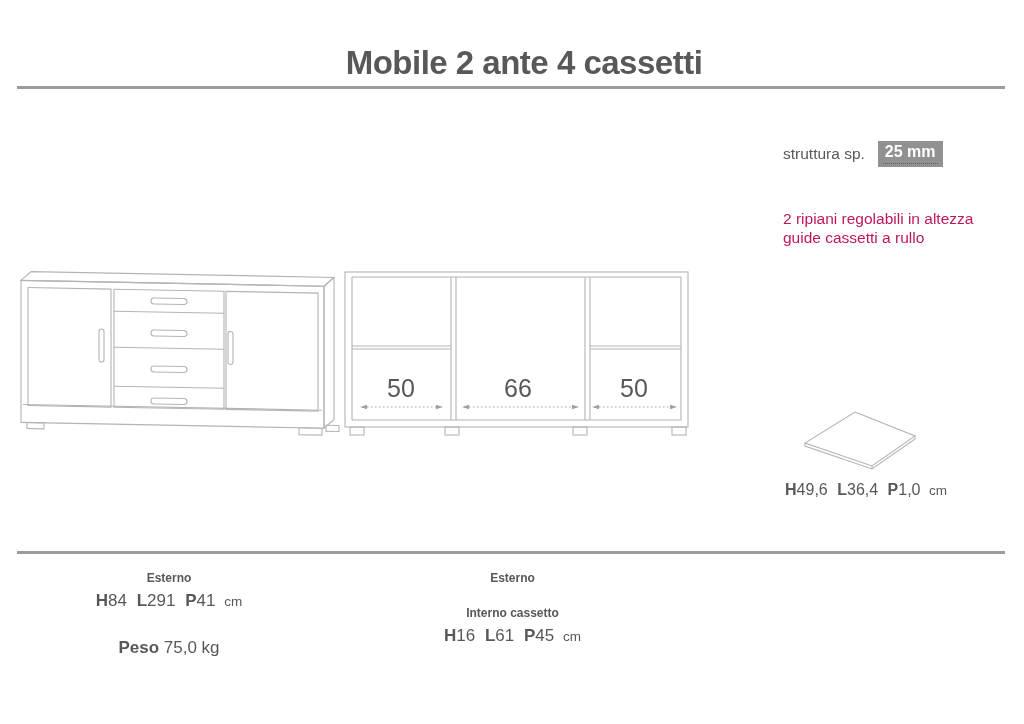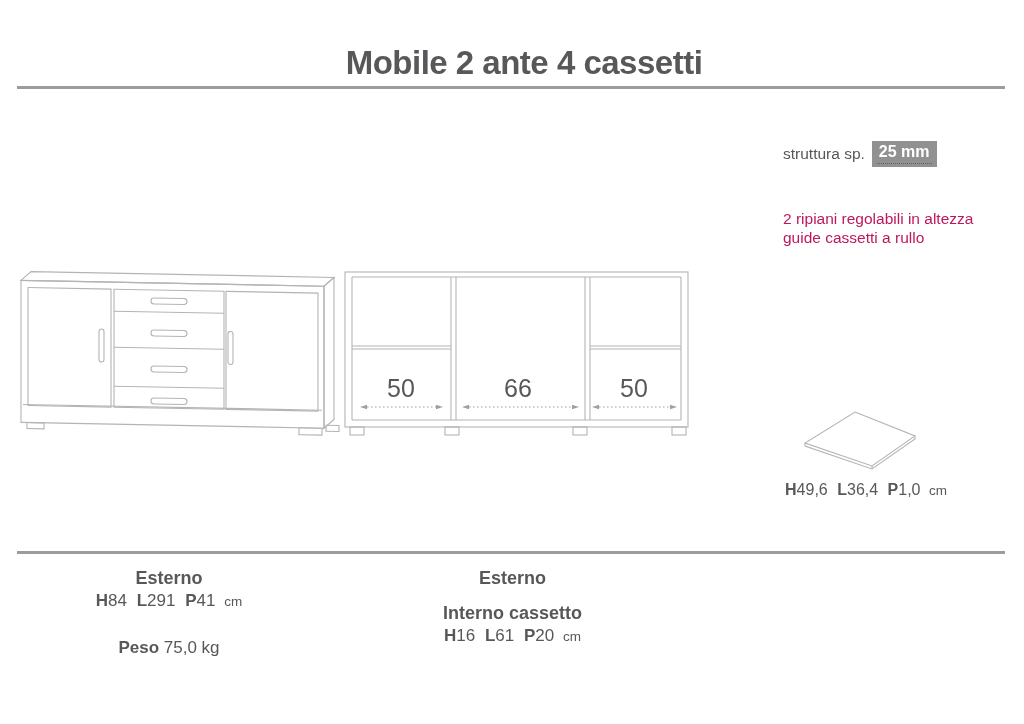--- a/index.html
+++ b/index.html
@@ -8,34 +8,34 @@
     font-family:"Liberation Sans",sans-serif;color:#58585a;
   }
   .page-title{
     position:absolute;top:44px;left:0;width:1024px;text-align:center;
     font-size:33px;font-weight:bold;letter-spacing:-0.5px;color:#58585a;margin-left:12px;
   }
   .rule{position:absolute;left:17px;width:988px;height:3px;background:#9c9c9c;}
   .rule-top{top:86px;}
   .rule-bottom{top:551px;}
 
-  .struttura-row{position:absolute;top:141px;left:783px;display:flex;align-items:center;gap:7px;}
+  .struttura-row{position:absolute;top:141px;left:783px;display:flex;align-items:center;gap:13px;}
   .struttura-label{font-size:15.5px;color:#58585a;}
   .badge{
     position:relative;background:#919191;color:#fff;font-weight:bold;font-size:16px;
     padding:2px 7px 7px 7px;line-height:17px;
   }
   .badge-arrow{position:absolute;left:5px;right:5px;bottom:3px;border-bottom:1px dotted #5e5e5e;}
   .notes{position:absolute;top:209px;left:783px;font-size:15.5px;line-height:19px;color:#be185d;}
 
   .svg-layer{position:absolute;top:0;left:0;}
 
   .caption,.spec-block{position:absolute;text-align:center;color:#58585a;}
   .caption{top:481px;left:766px;width:200px;font-size:16px;}
-  .spec-label{font-size:18px;font-weight:bold;line-height:21px;}
+  .spec-label{font-size:12px;font-weight:bold;line-height:21px;}
   .dimline{font-size:17px;line-height:21px;margin-top:1px;}
   .pair b{font-weight:bold;}
   .pair{margin-left:0;}
   .pair + .pair{margin-left:5px;text-align:right;}
   .unit{margin-left:4px;font-size:13.5px;}
   .spec-esterno{top:568px;left:58px;width:222px;}
   .spec-interno{top:568px;left:400px;width:225px;}
   .peso-line{margin-top:26px;font-size:17px;}
   .peso-line b{font-weight:bold;}
   .gap{height:14px;}
@@ -152,18 +152,18 @@
     </div>
   </div>
 
   <div class="spec-block spec-interno">
     <div class="spec-label">Esterno</div>
     <div class="gap"></div>
     <div class="spec-label">Interno cassetto</div>
     <div class="dimline">
       <span class="pair"><b>H</b><span>16</span></span>
       <span class="pair"><b>L</b><span>61</span></span>
-      <span class="pair"><b>P</b><span>20</span></span>
+      <span class="pair"><b>P</b><span>45</span></span>
       <span class="unit">cm</span>
     </div>
   </div>
 
 </div>
 
 </body></html>

